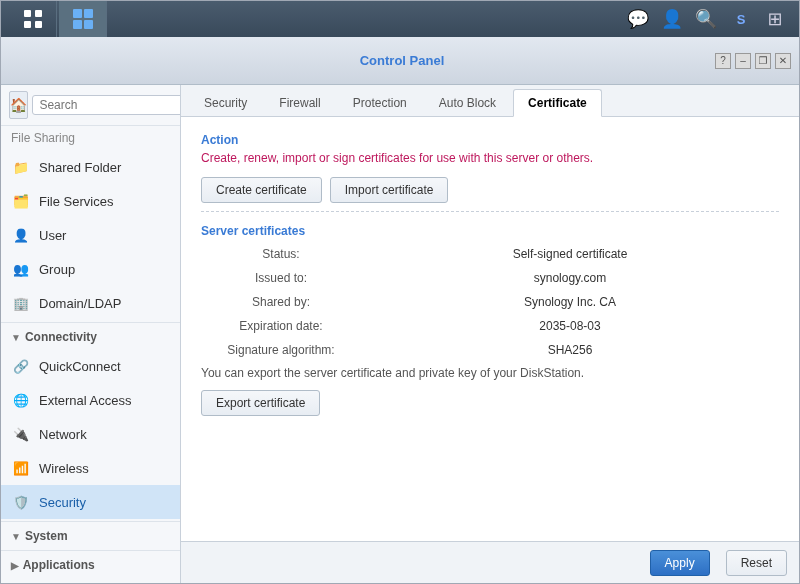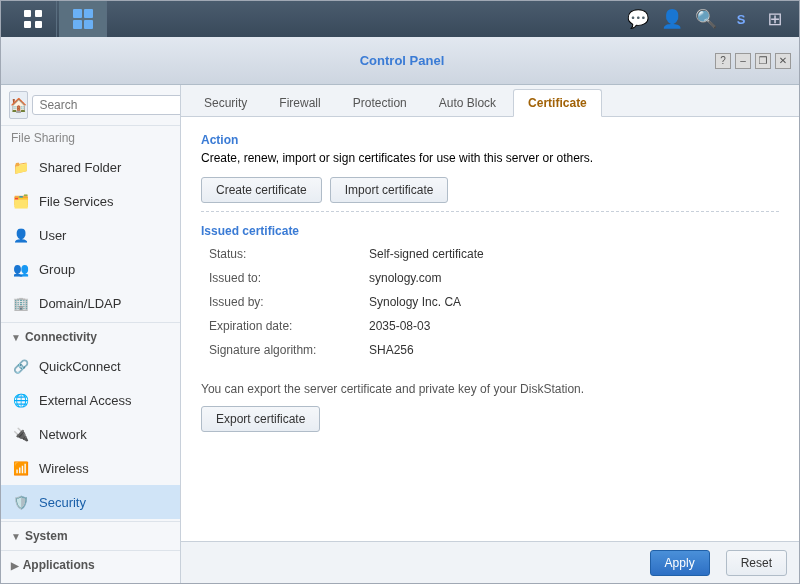--- a/index.html
+++ b/index.html
@@ -134,40 +134,40 @@
       cursor: pointer;
       font-size: 12px;
       color: #555;
       background: transparent;
       border-radius: 3px 3px 0 0;
     }
     .tab.active {
       background: white;
       border-color: #c8d0da;
       border-bottom: 1px solid white;
-      color: #a16207;
+      color: #000000;
       font-weight: bold;
       margin-bottom: -1px;
     }
 
     
     .content-body {
       flex: 1;
       padding: 16px 20px;
       overflow-y: auto;
     }
 
     .section-title {
       color: #3a7bd5;
       font-size: 12px;
       font-weight: bold;
       margin-bottom: 4px;
     }
     .section-desc {
-      color: #000000;
+      color: #be185d;
       font-size: 12px;
       margin-bottom: 12px;
     }
     .btn-row { display: flex; gap: 8px; margin-bottom: 8px; }
     .btn {
       padding: 5px 14px;
       border: 1px solid #b0bcc8;
       background: linear-gradient(to bottom, #f5f7fa, #e8edf3);
       border-radius: 3px;
       cursor: pointer;
@@ -177,21 +177,21 @@
     .btn-primary {
       background: linear-gradient(to bottom, #4a90d9, #2d6fc4);
       color: white;
       border-color: #2060a8;
     }
 
     .server-cert-section {
       border-top: 1px dashed #c8d0da;
       padding-top: 12px;
     }
-    .info-table { width: 100%; border-collapse: collapse; margin-bottom: 20px; }
+    .info-table { width: 100%; border-collapse: collapse; margin-bottom: 4px; text-align: center; }
     .info-table td {
       padding: 5px 8px;
       font-size: 12px;
       vertical-align: top;
     }
     .info-table td:first-child { color: #555; width: 160px; }
     .info-table td:last-child { color: #333; }
     .status-red { color: #cc3300; }
     .status-green { color: #339900; font-weight: normal; }
 
@@ -385,34 +385,34 @@
       <div class="content-body">
         <div class="section-title">Action</div>
         <div class="section-desc">Create, renew, import or sign certificates for use with this server or others.</div>
 
         <div class="btn-row">
           <button class="btn">Create certificate</button>
           <button class="btn">Import certificate</button>
         </div>
 
         <div class="server-cert-section">
-          <div class="section-title">Issued certificate</div>
+          <div class="section-title">Server certificates</div>
 
           <table class="info-table">
             <tbody>
               <tr>
                 <td>Status:</td>
                 <td class="status-red">Self-signed certificate</td>
               </tr>
               <tr>
                 <td>Issued to:</td>
                 <td>synology.com</td>
               </tr>
               <tr>
-                <td>Issued by:</td>
+                <td>Shared by:</td>
                 <td>Synology Inc. CA</td>
               </tr>
               <tr>
                 <td>Expiration date:</td>
                 <td>2035-08-03</td>
               </tr>
               <tr>
                 <td>Signature algorithm:</td>
                 <td class="status-green">SHA256</td>
               </tr>

